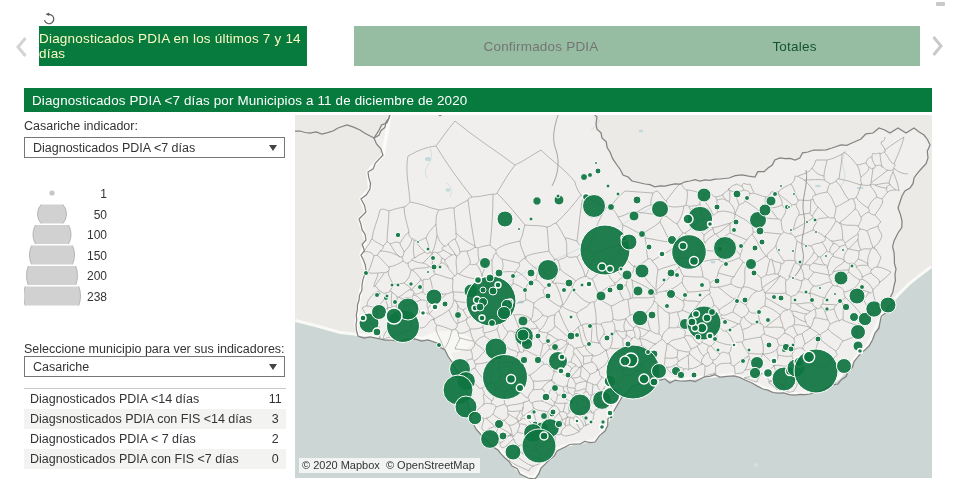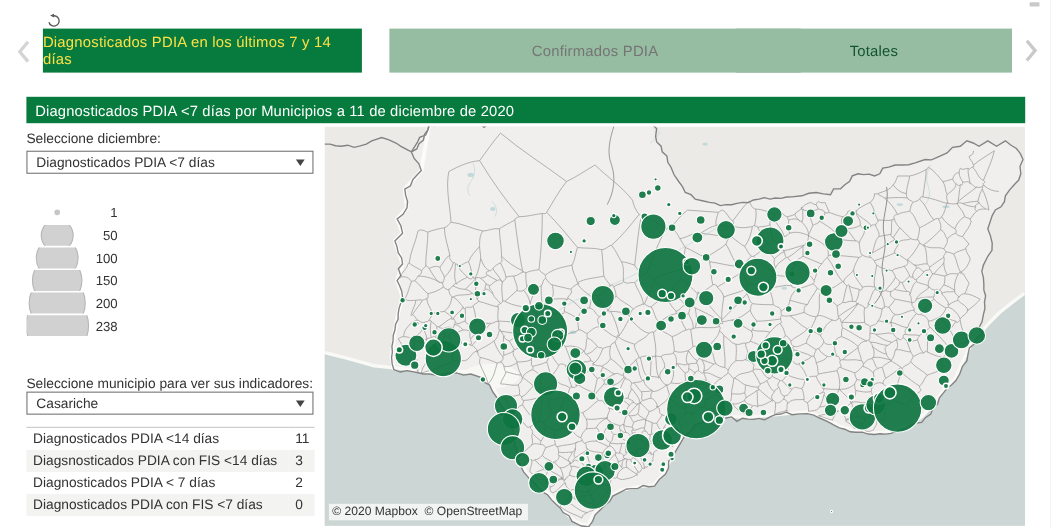--- a/index.html
+++ b/index.html
@@ -1,51 +1,51 @@
 <!DOCTYPE html>
 <html><head><meta charset="utf-8">
 <style>
 *{margin:0;padding:0;box-sizing:border-box}
 body{width:955px;height:480px;background:#fff;font-family:"Liberation Sans",sans-serif;position:relative;overflow:hidden}
 .abs{position:absolute}
 .tab{position:absolute;top:26px;height:40px;display:flex;align-items:center;justify-content:center;
  font-size:13.5px;letter-spacing:0.2px}
-.tab1{left:39px;width:290px;background:#067b3d;color:#fde047}
+.tab1{left:39px;width:268px;background:#067b3d;color:#fef9c3}
 .tab2{left:354px;width:374px;background:#96bda1;color:#757575}
 .tab3{left:669px;width:251px;background:#96bda1;color:#14532d}
 .hdr{position:absolute;left:24px;top:88px;width:908px;height:24px;background:#067b3d;color:#fff;
  font-size:13.4px;letter-spacing:0.15px;font-weight:normal;display:flex;align-items:center;padding-left:8px}
 .lbl{position:absolute;font-size:12.5px;color:#333}
 .sel{position:absolute;left:24px;width:261px;height:21px;border:1px solid #767676;background:#fff;
  font-size:12.5px;color:#333;display:flex;align-items:center;padding-left:8px}
 .car{position:absolute;right:7px;top:7px;width:0;height:0;border-left:4.5px solid transparent;
  border-right:4.5px solid transparent;border-top:6px solid #444}
 table.t{position:absolute;left:24px;top:388px;width:262px;border-collapse:collapse;font-size:12.5px;color:#333}
 table.t td{height:20px;padding:0 4px 0 6px;white-space:nowrap}
 table.t tr:nth-child(even) td{background:#f3f3f2}
-td.v{text-align:left}
+td.v{text-align:center}
 .att{position:absolute;left:299px;top:458px;background:rgba(255,255,255,0.72);font-size:11px;color:#333;
  padding:1px 5px 2px 3px}
 </style></head><body>
 <svg class="abs" style="left:43px;top:12px" width="13" height="14" viewBox="0 0 13 14">
  <path d="M1.5 8.2 A 4.7 4.7 0 1 0 4.8 2.5" fill="none" stroke="#595959" stroke-width="1.2"></path>
  <path d="M6.1 0.6 L2.5 2.2 L6.2 4.0 Z" fill="#595959"></path>
 </svg>
 <svg class="abs" style="left:15px;top:36px" width="13" height="22" viewBox="0 0 13 22">
  <path d="M10.5 2 L3 11 L10.5 20" fill="none" stroke="#d4d4d4" stroke-width="3"></path>
 </svg>
 <svg class="abs" style="left:931px;top:35px" width="13" height="22" viewBox="0 0 13 22">
  <path d="M2.5 2 L10 11 L2.5 20" fill="none" stroke="#c9c9c9" stroke-width="3"></path>
 </svg>
 <div class="abs" style="left:936px;top:2px;width:9px;height:4px;background:#c9c9c9;border-radius:1px"></div>
 <div class="tab tab1">Diagnosticados PDIA en los últimos 7 y 14 días</div>
 <div class="tab tab2">Confirmados PDIA</div>
 <div class="tab tab3">Totales</div>
 <div class="hdr">Diagnosticados PDIA &lt;7 días por Municipios a 11 de diciembre de 2020</div>
-<div class="lbl" style="left:24px;top:119px">Seleccione diciembre:</div>
+<div class="lbl" style="left:24px;top:119px">Casariche indicador:</div>
 <div class="sel" style="top:137px">Diagnosticados PDIA &lt;7 días<span class="car"></span></div>
 <svg class="abs" style="left:24px;top:180px" width="110" height="130" viewBox="0 0 110 130">
  <g fill="#d1d1d1" stroke="#b5b5b5" stroke-width="1">
   <circle cx="28" cy="13" r="2.6" stroke="none" fill="#c6c6c6"></circle>
   <g clip-path="url(#b1)">
         <circle cx="28" cy="34" r="14.5"></circle>
       </g>
   <g clip-path="url(#b2)">
         <circle cx="28" cy="54.5" r="19"></circle>
       </g>

